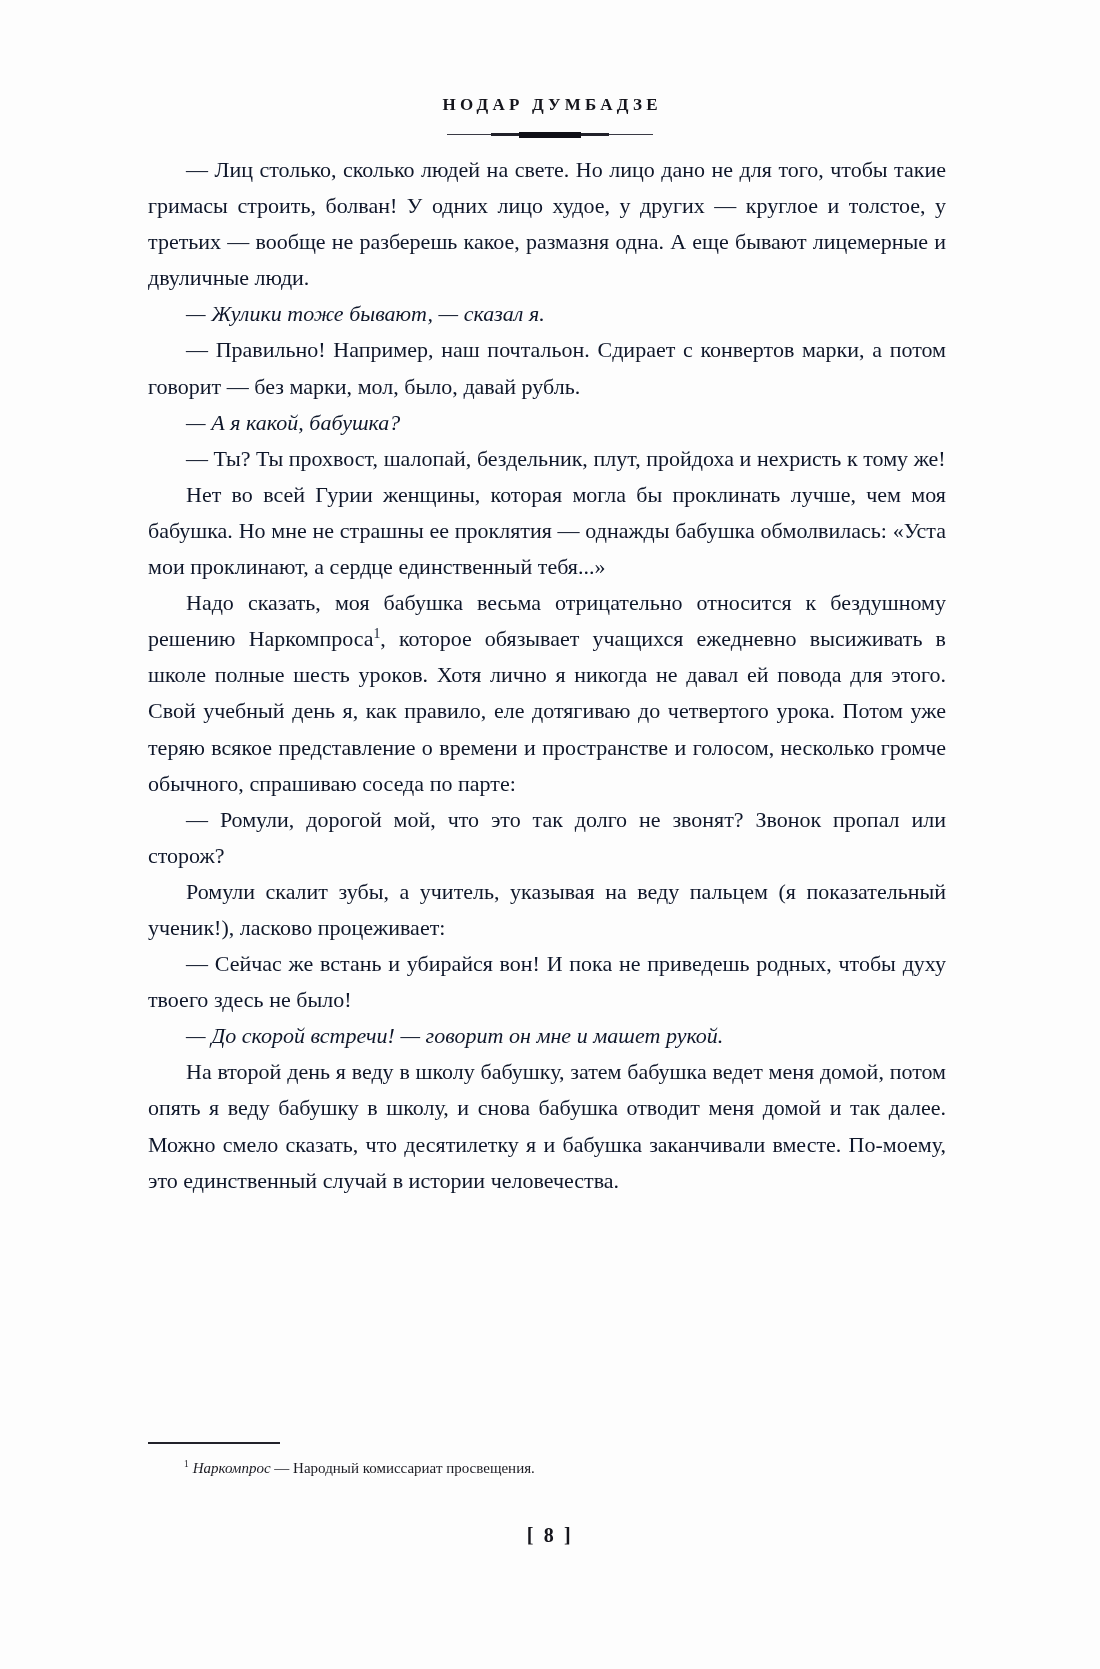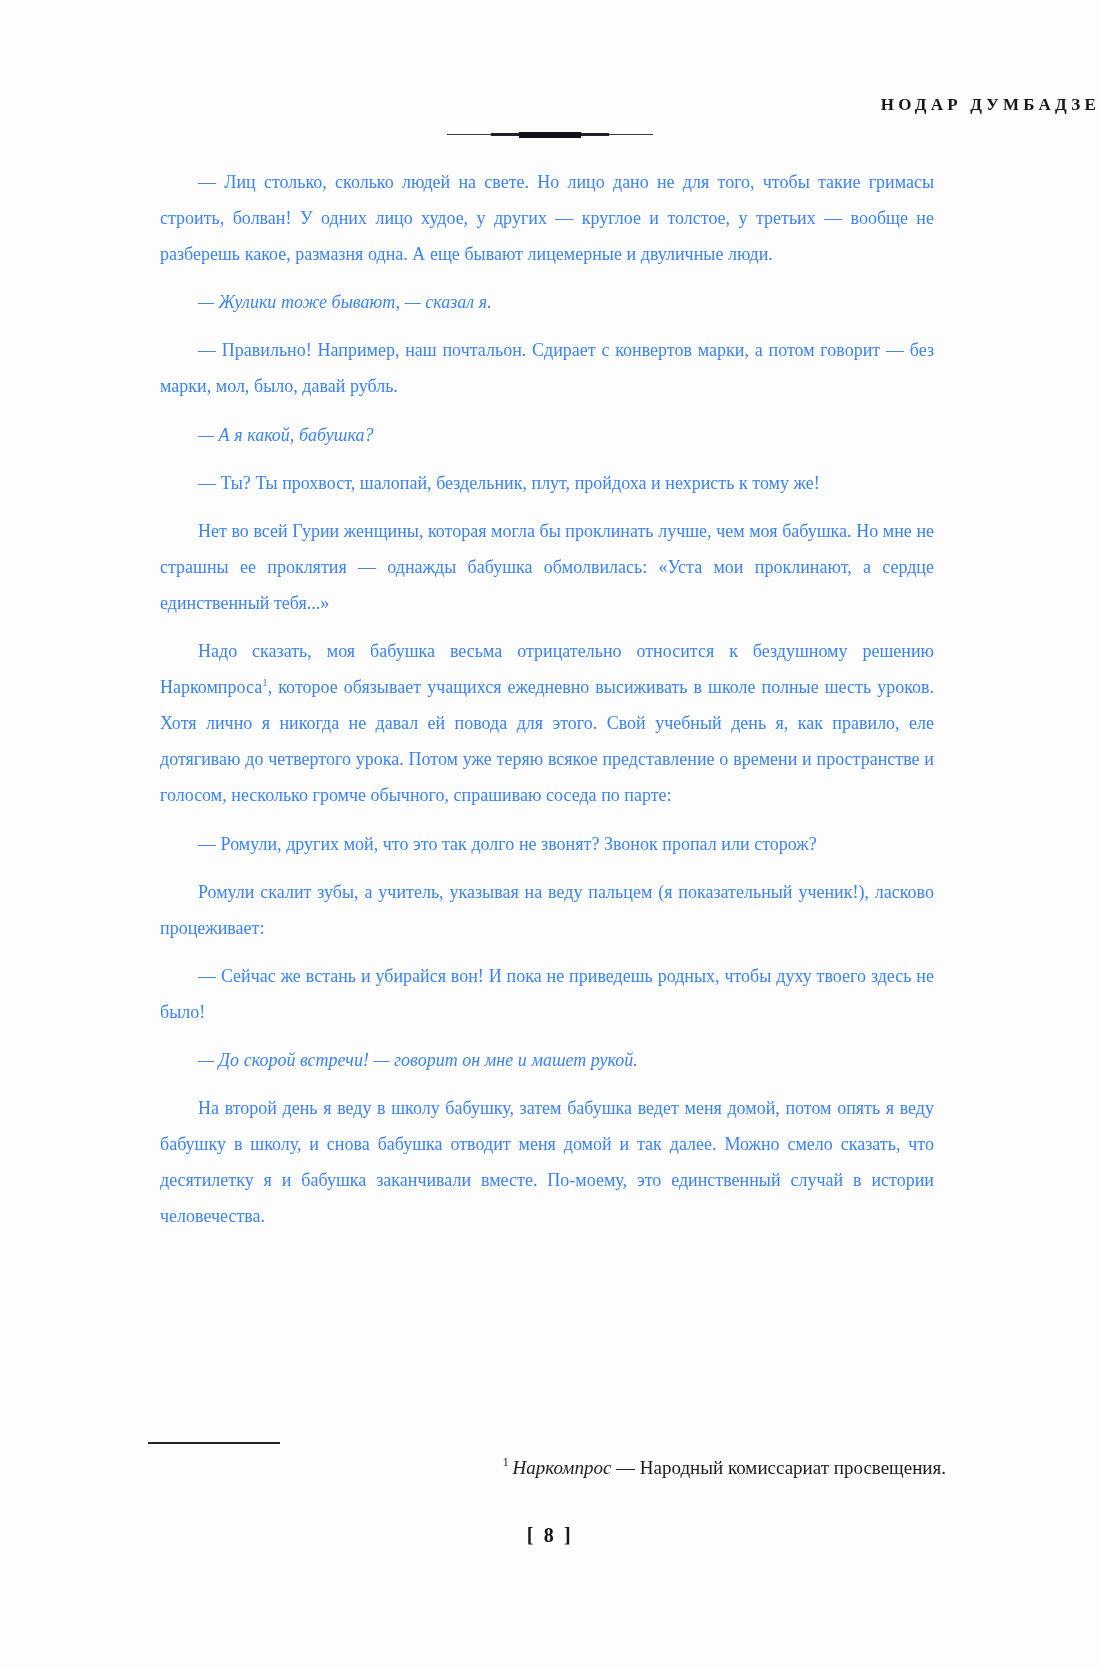--- a/index.html
+++ b/index.html
@@ -22,21 +22,21 @@
     background: #fdfdfd;
     box-sizing: border-box;
   }
 
   
   .running-head {
     position: absolute;
     left: 0;
     right: 0;
     top: 96px;
-    text-align: right;
+    text-align: center;
   }
   .running-head-title {
     font-family: "Liberation Serif", "DejaVu Serif", serif;
     font-size: 17px;
     font-weight: bold;
     letter-spacing: 4.2px;
     color: #15151c;
     line-height: 1;
     display: inline-block;
     text-indent: 4.2px;
@@ -77,27 +77,27 @@
   }
 
   
   .textblock {
     position: absolute;
     left: 148px;
     top: 152px;
     width: 798px;
   }
   .para {
-    margin: 12px;
-    font-size: 18px;
+    margin: 0;
+    font-size: 22px;
     line-height: 36.1px;
     text-align: justify;
     text-justify: inter-word;
     text-indent: 38px;
-    color: #3b82f6;
+    color: #0f172a;
     hyphens: manual;
     -webkit-hyphens: manual;
     word-spacing: 0.1px;
   }
   .para.last-line-flush {
     text-align-last: left;
     font-style: italic;
   }
   .fn-ref {
     font-size: 0.62em;
@@ -113,25 +113,25 @@
     width: 798px;
   }
   .footnote-rule {
     width: 132px;
     height: 1.6px;
     background: #22222a;
     margin: 0 0 12px 0;
   }
   .footnote-text {
     margin: 0;
-    font-size: 19px;
+    font-size: 15px;
     line-height: 24px;
     color: #1b1b22;
     text-indent: 36px;
-    text-align: right;
+    text-align: left;
   }
   .footnote-num {
     font-size: 0.62em;
     vertical-align: super;
     line-height: 0;
     margin-right: 4px;
   }
   .footnote-term {
     font-style: italic;
   }
@@ -173,21 +173,21 @@
     <p class="para">— Правильно! Например, наш почтальон. Сдирает с конвертов марки, а потом говорит — без марки, мол, было, давай рубль.</p>
 
     <p class="para last-line-flush">— А я какой, бабушка?</p>
 
     <p class="para">— Ты? Ты прохвост, шалопай, бездельник, плут, пройдоха и нехристь к тому же!</p>
 
     <p class="para">Нет во всей Гурии женщины, которая могла бы проклинать лучше, чем моя бабушка. Но мне не страшны ее проклятия — однажды бабушка обмолвилась: «Уста мои проклинают, а сердце единственный тебя...»</p>
 
     <p class="para"><span>Надо сказать, моя бабушка весьма отрицательно относится к бездушному решению Наркомпроса</span><span class="fn-ref">1</span><span>, которое обязывает учащихся ежедневно высиживать в школе полные шесть уроков. Хотя лично я никогда не давал ей повода для этого. Свой учебный день я, как правило, еле дотягиваю до четвертого урока. Потом уже теряю всякое представление о времени и пространстве и голосом, несколько громче обычного, спрашиваю соседа по парте:</span></p>
 
-    <p class="para">— Ромули, других мой, что это так долго не звонят? Звонок пропал или сторож?</p>
+    <p class="para">— Ромули, дорогой мой, что это так долго не звонят? Звонок пропал или сторож?</p>
 
     <p class="para">Ромули скалит зубы, а учитель, указывая на веду пальцем (я показательный ученик!), ласково процеживает:</p>
 
     <p class="para">— Сейчас же встань и убирайся вон! И пока не приведешь родных, чтобы духу твоего здесь не было!</p>
 
 
 
     <p class="para last-line-flush">— До скорой встречи! — говорит он мне и машет рукой.</p>
 
     <p class="para">На второй день я веду в школу бабушку, затем бабушка ведет меня домой, потом опять я веду бабушку в школу, и снова бабушка отводит меня домой и так далее. Можно смело сказать, что десятилетку я и бабушка заканчивали вместе. По-моему, это единственный случай в истории человечества.</p>

